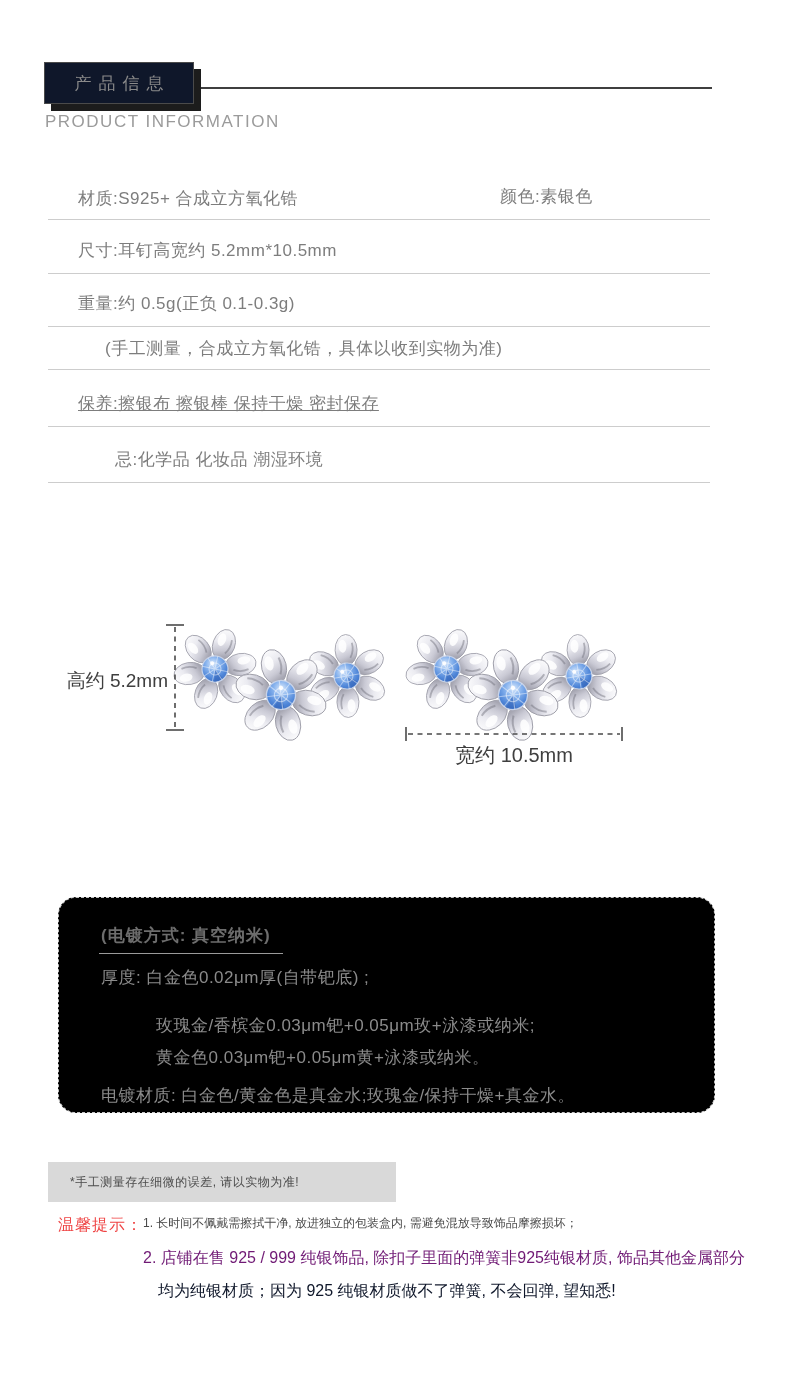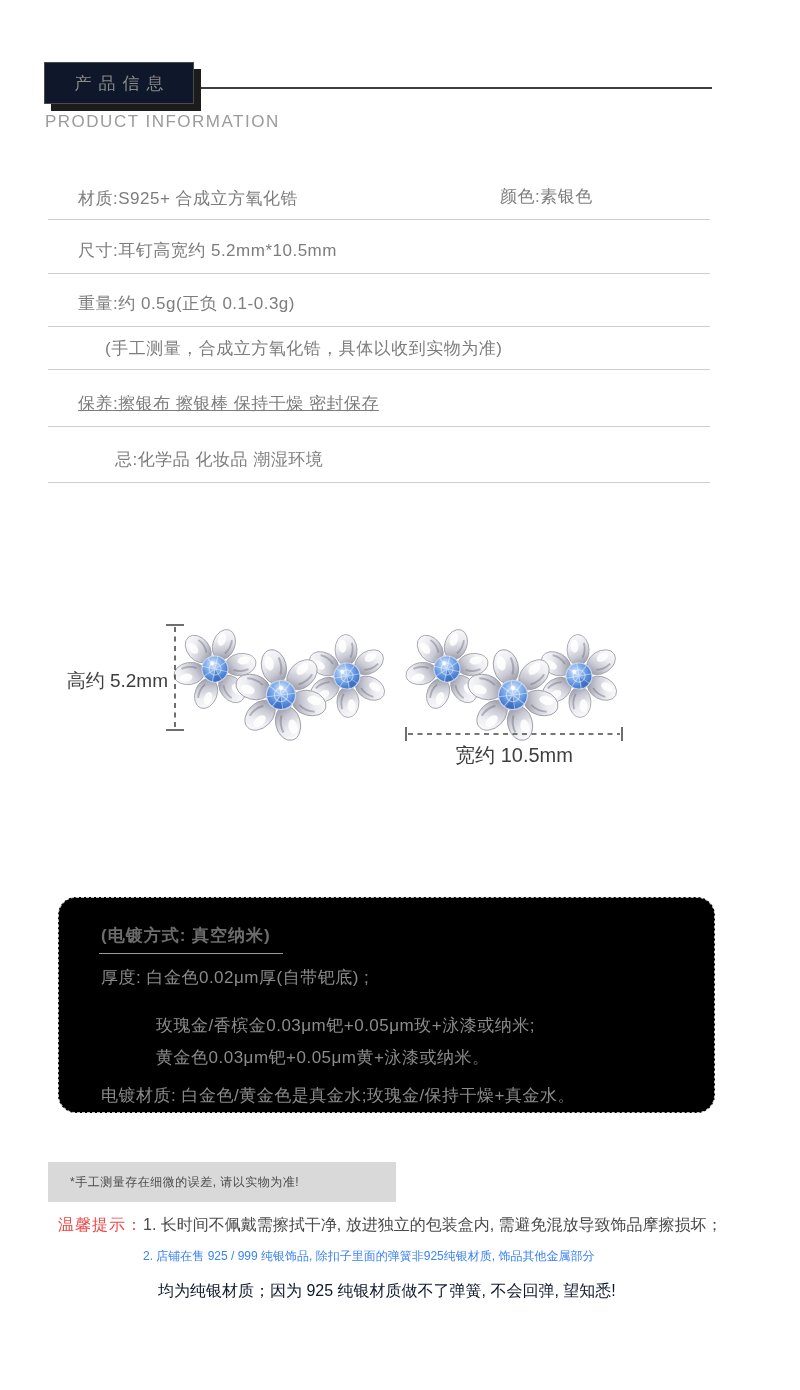--- a/index.html
+++ b/index.html
@@ -44,22 +44,22 @@
   .pl1{position:absolute;left:97px;top:108px;margin-top:8px;}
   .pl2{position:absolute;left:97px;top:148px;text-align:right;}
   .pl3{position:absolute;left:42px;top:186px;}
   
   .notice{
     position:absolute;left:48px;top:1162px;width:348px;height:40px;box-sizing:border-box;
     background:#d9d9d9;color:#4c4c4c;font-size:12px;line-height:40px;padding-left:22px;
     letter-spacing:0.5px;
   }
   .tips-label{position:absolute;left:50px;top:1215px;font-size:16px;color:#ef4444;letter-spacing:1px;margin-left:8px;}
-  .tip1{position:absolute;left:143px;top:1215px;font-size:16px;color:#4a4a4a;}
-  .tip2{position:absolute;left:143px;top:1248px;font-size:12px;color:#3b82f6;}
+  .tip1{position:absolute;left:143px;top:1215px;font-size:12px;color:#4a4a4a;}
+  .tip2{position:absolute;left:143px;top:1248px;font-size:16px;color:#701a75;}
   .tip3{position:absolute;left:158px;top:1281px;font-size:16px;color:#0f172a;}
   
   .figure-svg{position:absolute;left:0;top:600px;}
   .measure-label{font-family:"Liberation Sans","DejaVu Sans",sans-serif;fill:#3f3f3f;}
 </style>
 </head>
 <body>
 
 <div class="page">
 

